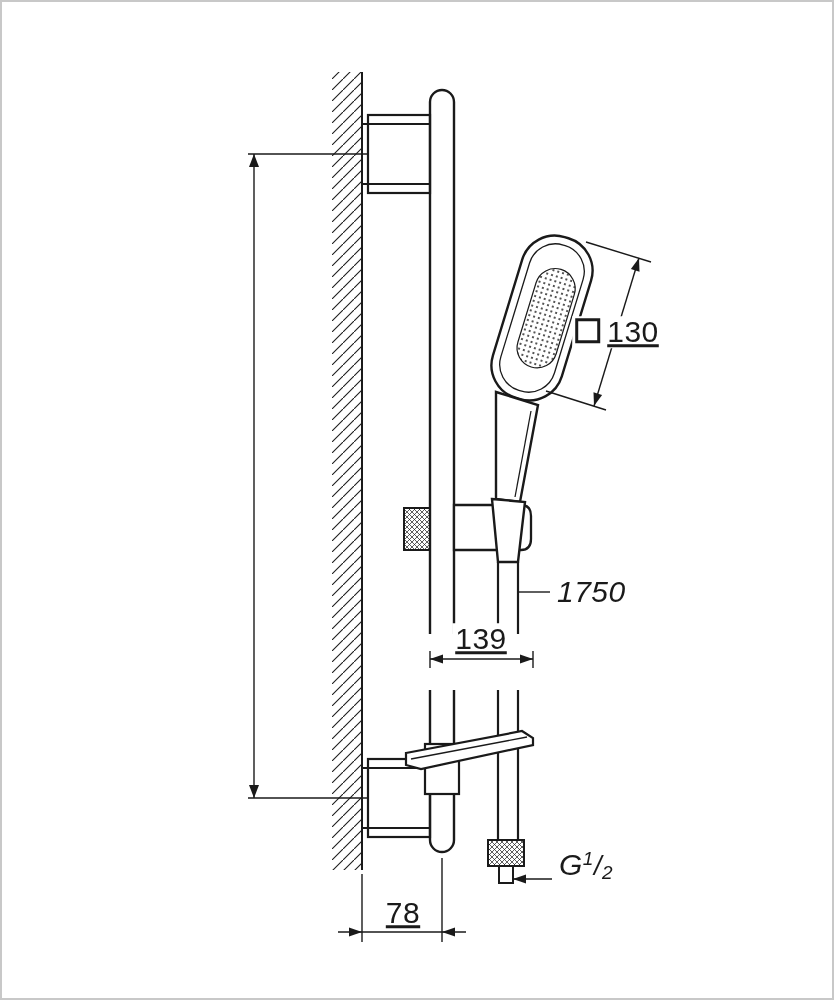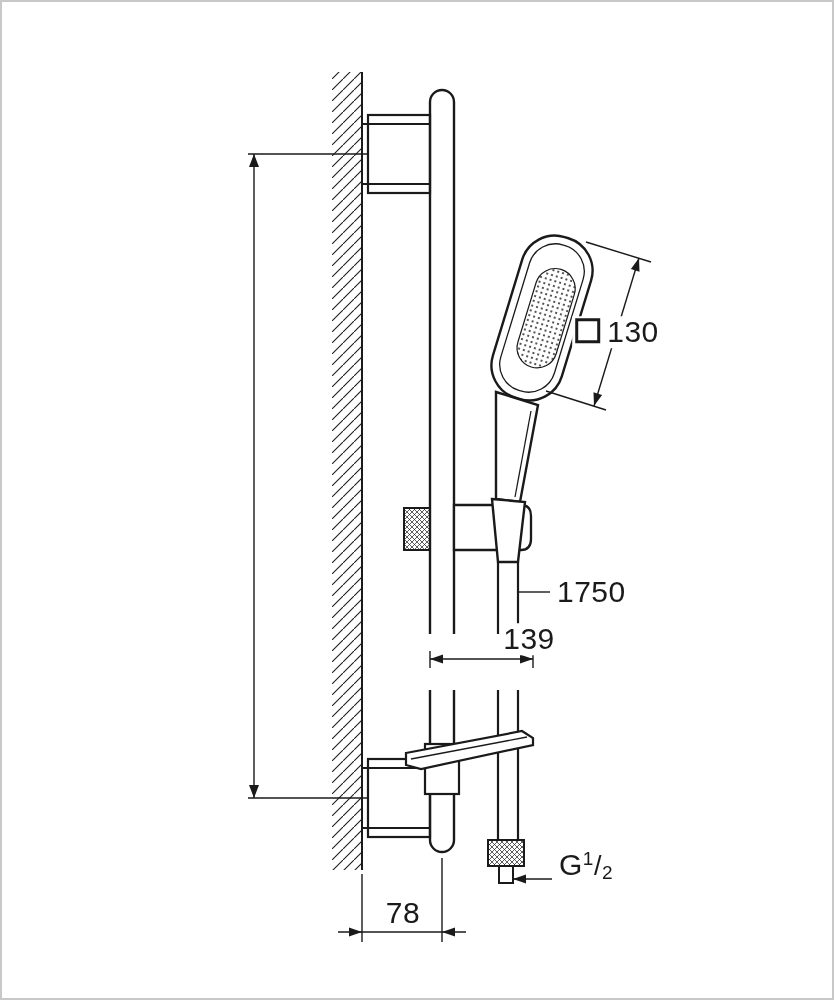--- a/index.html
+++ b/index.html
@@ -6,22 +6,22 @@
   .canvas{
     position:relative;width:834px;height:1000px;background:#ffffff;
     border:2px solid #c8c8c8;box-sizing:border-box;overflow:hidden;
     font-family:"Liberation Sans",sans-serif;color:#1a1a1a;
   }
   .canvas svg{position:absolute;left:0;top:0;}
   .dim{
     position:absolute;font-size:30px;line-height:1.05;color:#1a1a1a;
     background:#ffffff;padding:0 3px;white-space:nowrap;letter-spacing:0.5px;
   }
-  .center{transform:translate(-50%,-50%);}
-  .vcenter{transform:translate(0,-50%);}
+  .center{transform:translate(-50%,-50%);text-decoration:underline;}
+  .vcenter{transform:translate(0,-50%);font-style:italic;}
   .sq{
     display:inline-block;width:19px;height:19px;border:3px solid #1a1a1a;
     margin-right:7px;vertical-align:-1px;background:#fff;
   }
   .thread .num{font-size:19px;vertical-align:10px;}
   .thread .den{font-size:19px;vertical-align:-4px;}
   .thread .slash{font-size:27px;}
 </style>
 </head>
 <body>
@@ -133,21 +133,21 @@
     </g>
   </svg>
 
 
   <div class="dim center" style="left:615px;top:330px;">
     <span class="sq"></span><span>130</span>
   </div>
 
   <div class="dim vcenter" style="left:552px;top:590px;">1750</div>
 
-  <div class="dim center" style="left:479px;top:637px;margin-left:48px;">139</div>
+  <div class="dim center" style="left:479px;top:637px;">139</div>
 
   <div class="dim center" style="left:401px;top:911px;text-align:center;">78</div>
 
   <div class="dim vcenter thread" style="left:554px;top:864px;text-align:center;">
     <span>G</span><span class="num">1</span><span class="slash">/</span><span class="den">2</span>
   </div>
 
 </div>
 
 </body></html>

